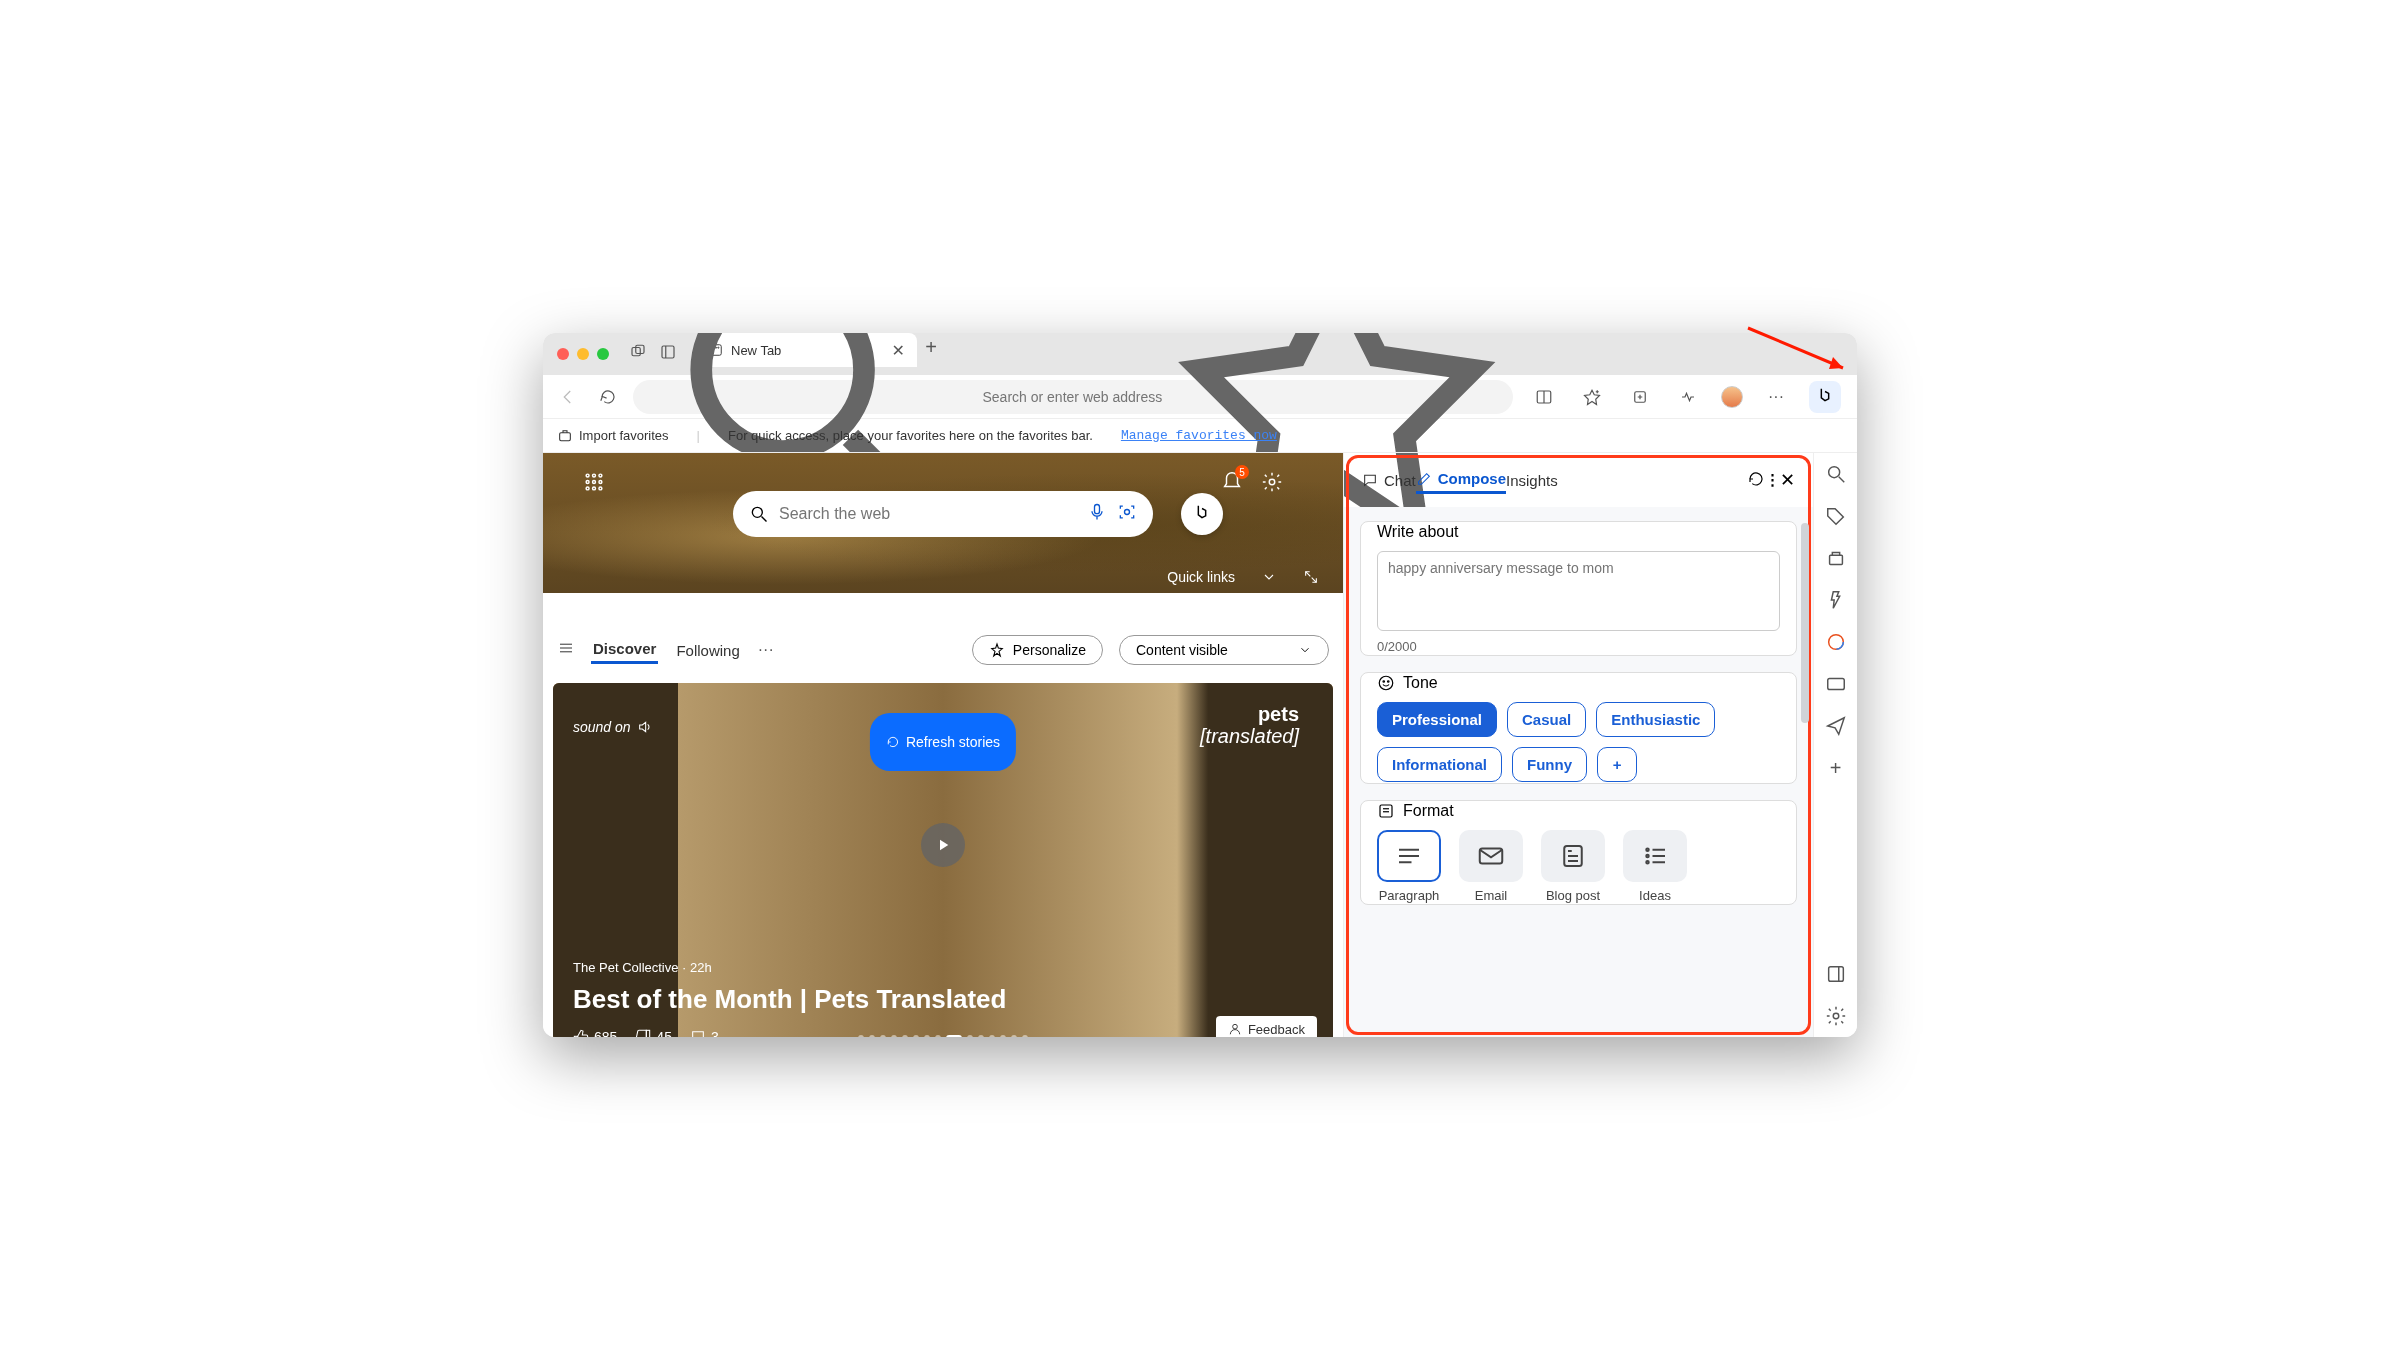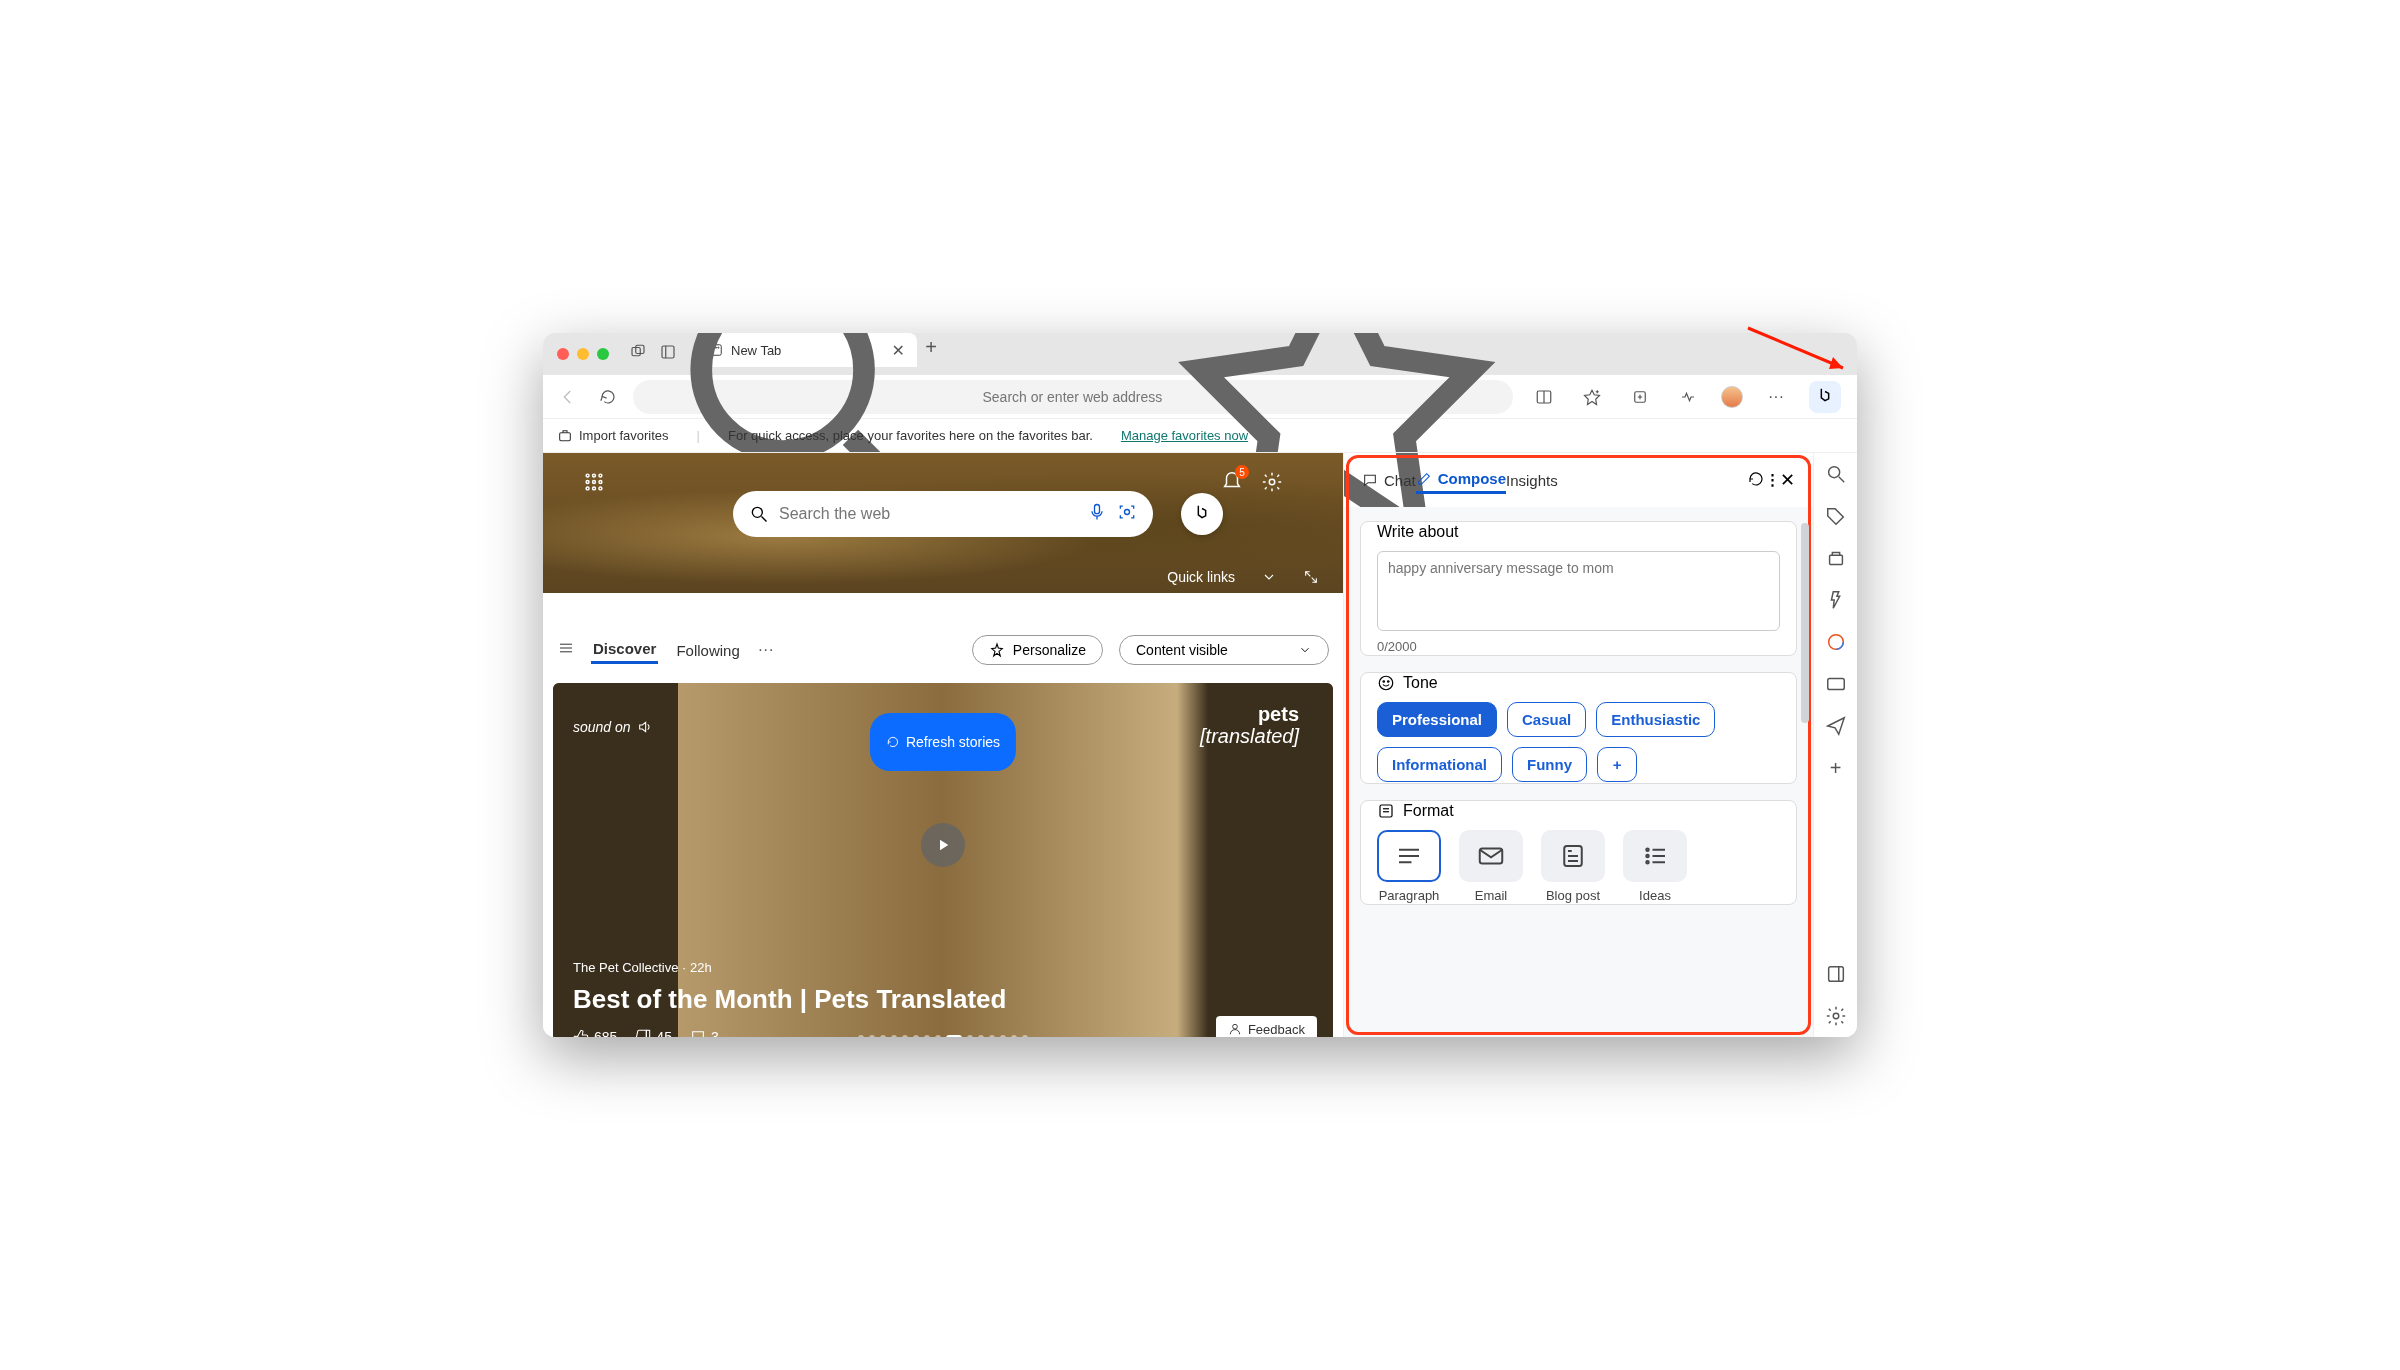--- a/index.html
+++ b/index.html
@@ -29,21 +29,21 @@
 .tbtn svg { width: 18px; height: 18px; }
 .addrbar { flex: 1; height: 34px; background: #f3f3f3; border-radius: 17px; display: flex; align-items: center; padding: 0 14px; gap: 10px; color: #666; }
 .addrbar input { border: none; background: transparent; flex: 1; font-size: 14px; color: #333; outline: none; }
 .toolbar-right { display: flex; gap: 18px; align-items: center; padding: 0 6px; }
 .avatar { width: 22px; height: 22px; border-radius: 50%; background: linear-gradient(180deg,#f6c28b,#e57b4a); border: 1px solid #ccc; }
 .bing-btn { width: 32px; height: 32px; border-radius: 8px; background: #e8f1ff; display: flex; align-items: center; justify-content: center; }
 .bing-btn svg { width: 22px; height: 22px; }
 
 
 .favbar { height: 34px; display: flex; align-items: center; padding: 0 14px; gap: 28px; font-size: 13px; color: #333; border-bottom: 1px solid #eee; }
-.favbar a { color: #0f766e; text-decoration: underline; }
+.favbar a { color: #3b82f6; text-decoration: underline; font-family: Liberation Mono, monospace; }
 .favbar .imp { display: flex; align-items: center; gap: 6px; }
 
 
 .main { flex: 1; display: flex; overflow: hidden; }
 .content { flex: 1; overflow: hidden; position: relative; background: #fff; }
 .ntp-header { height: 140px; background: linear-gradient(180deg,#7a5a28,#5b4420); position: relative; }
 .ntp-header:before { content:""; position:absolute; inset:0; background: radial-gradient(ellipse at 30% 60%, rgba(255,210,120,.35), transparent 40%), radial-gradient(ellipse at 70% 50%, rgba(80,60,20,.5), transparent 50%); }
 .grid-icon { position: absolute; top: 18px; left: 40px; color: #fff; }
 .grid-icon svg { width: 22px; height: 22px; }
 .ntp-bell { position: absolute; top: 16px; right: 100px; color: #fff; }

